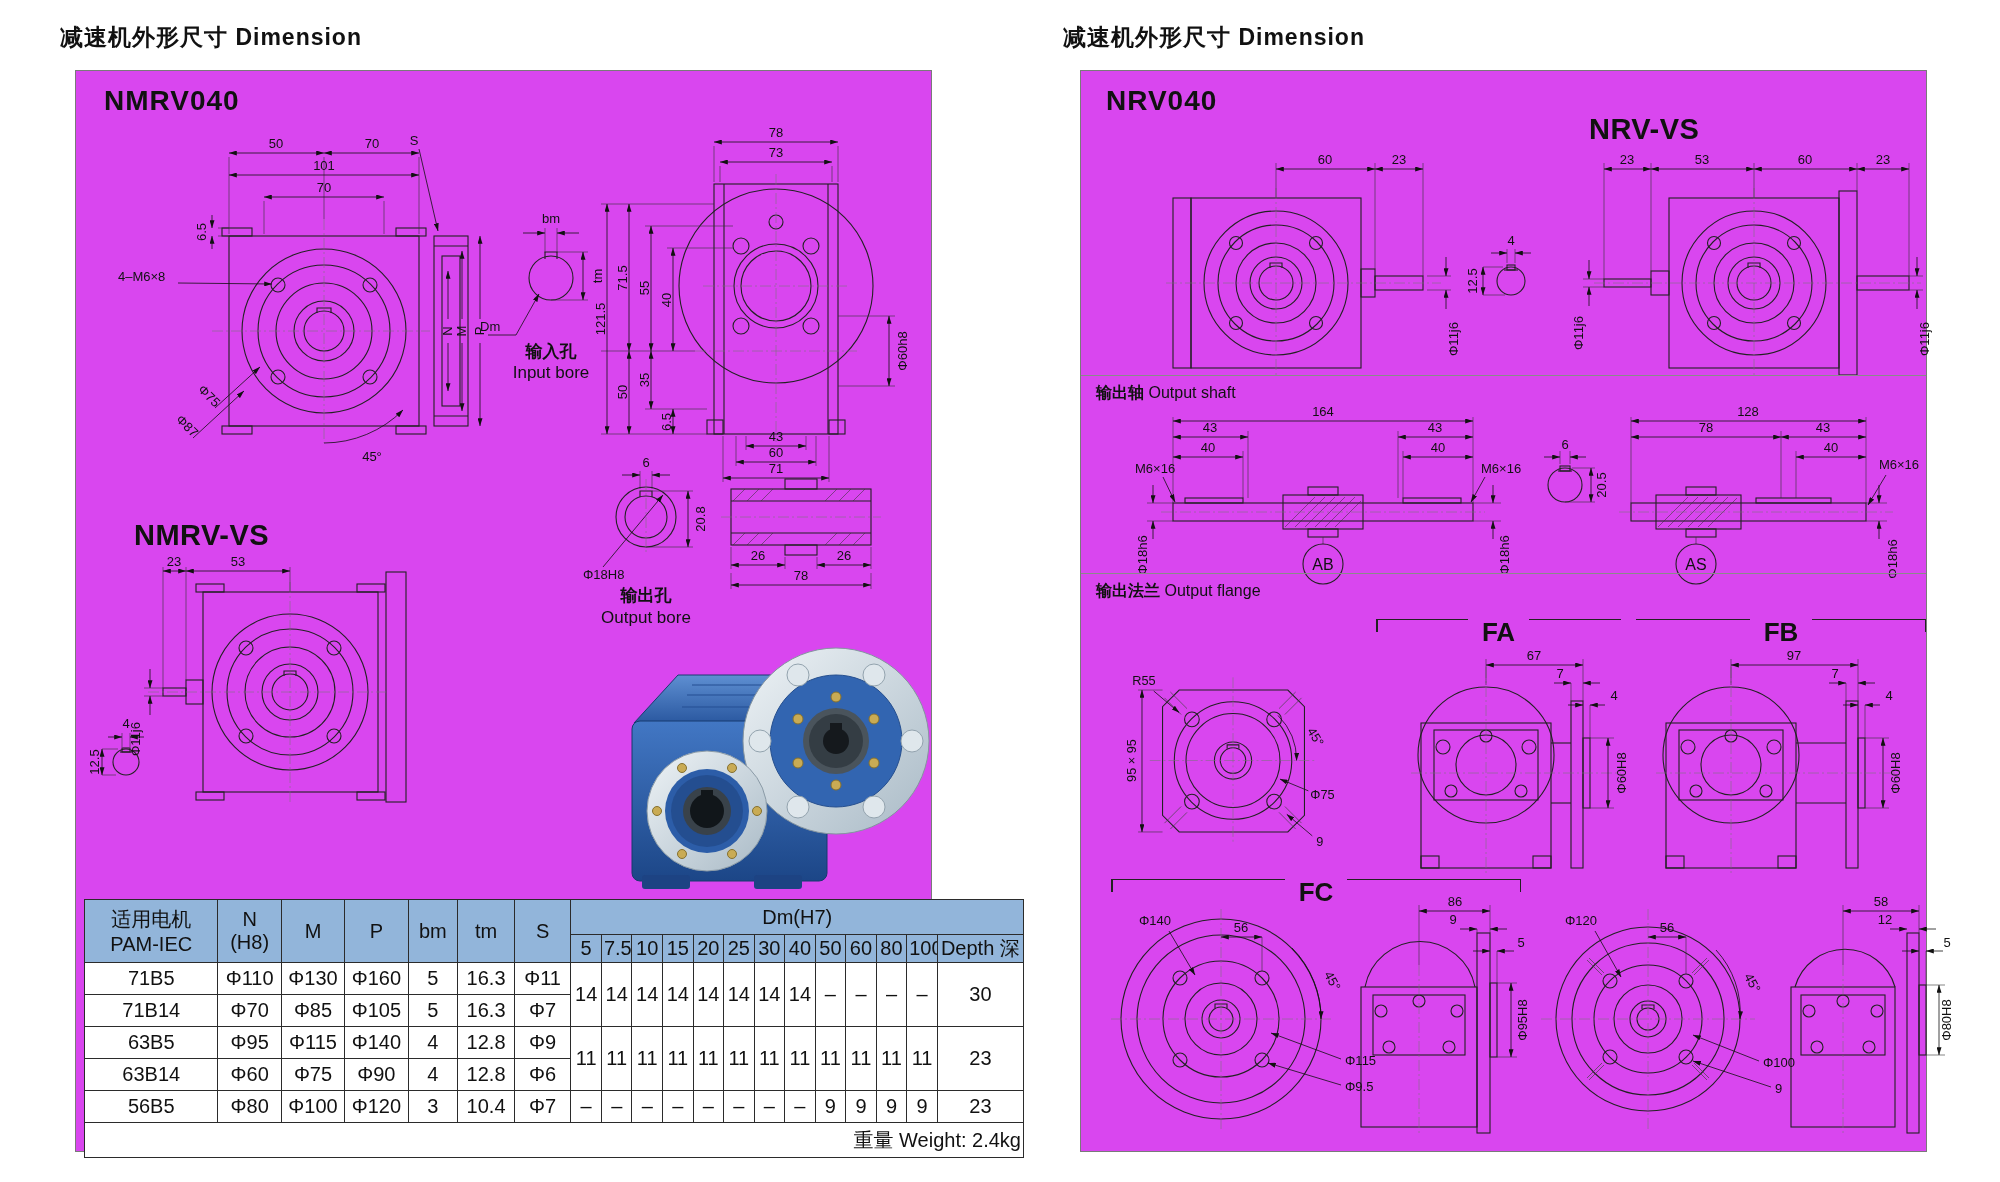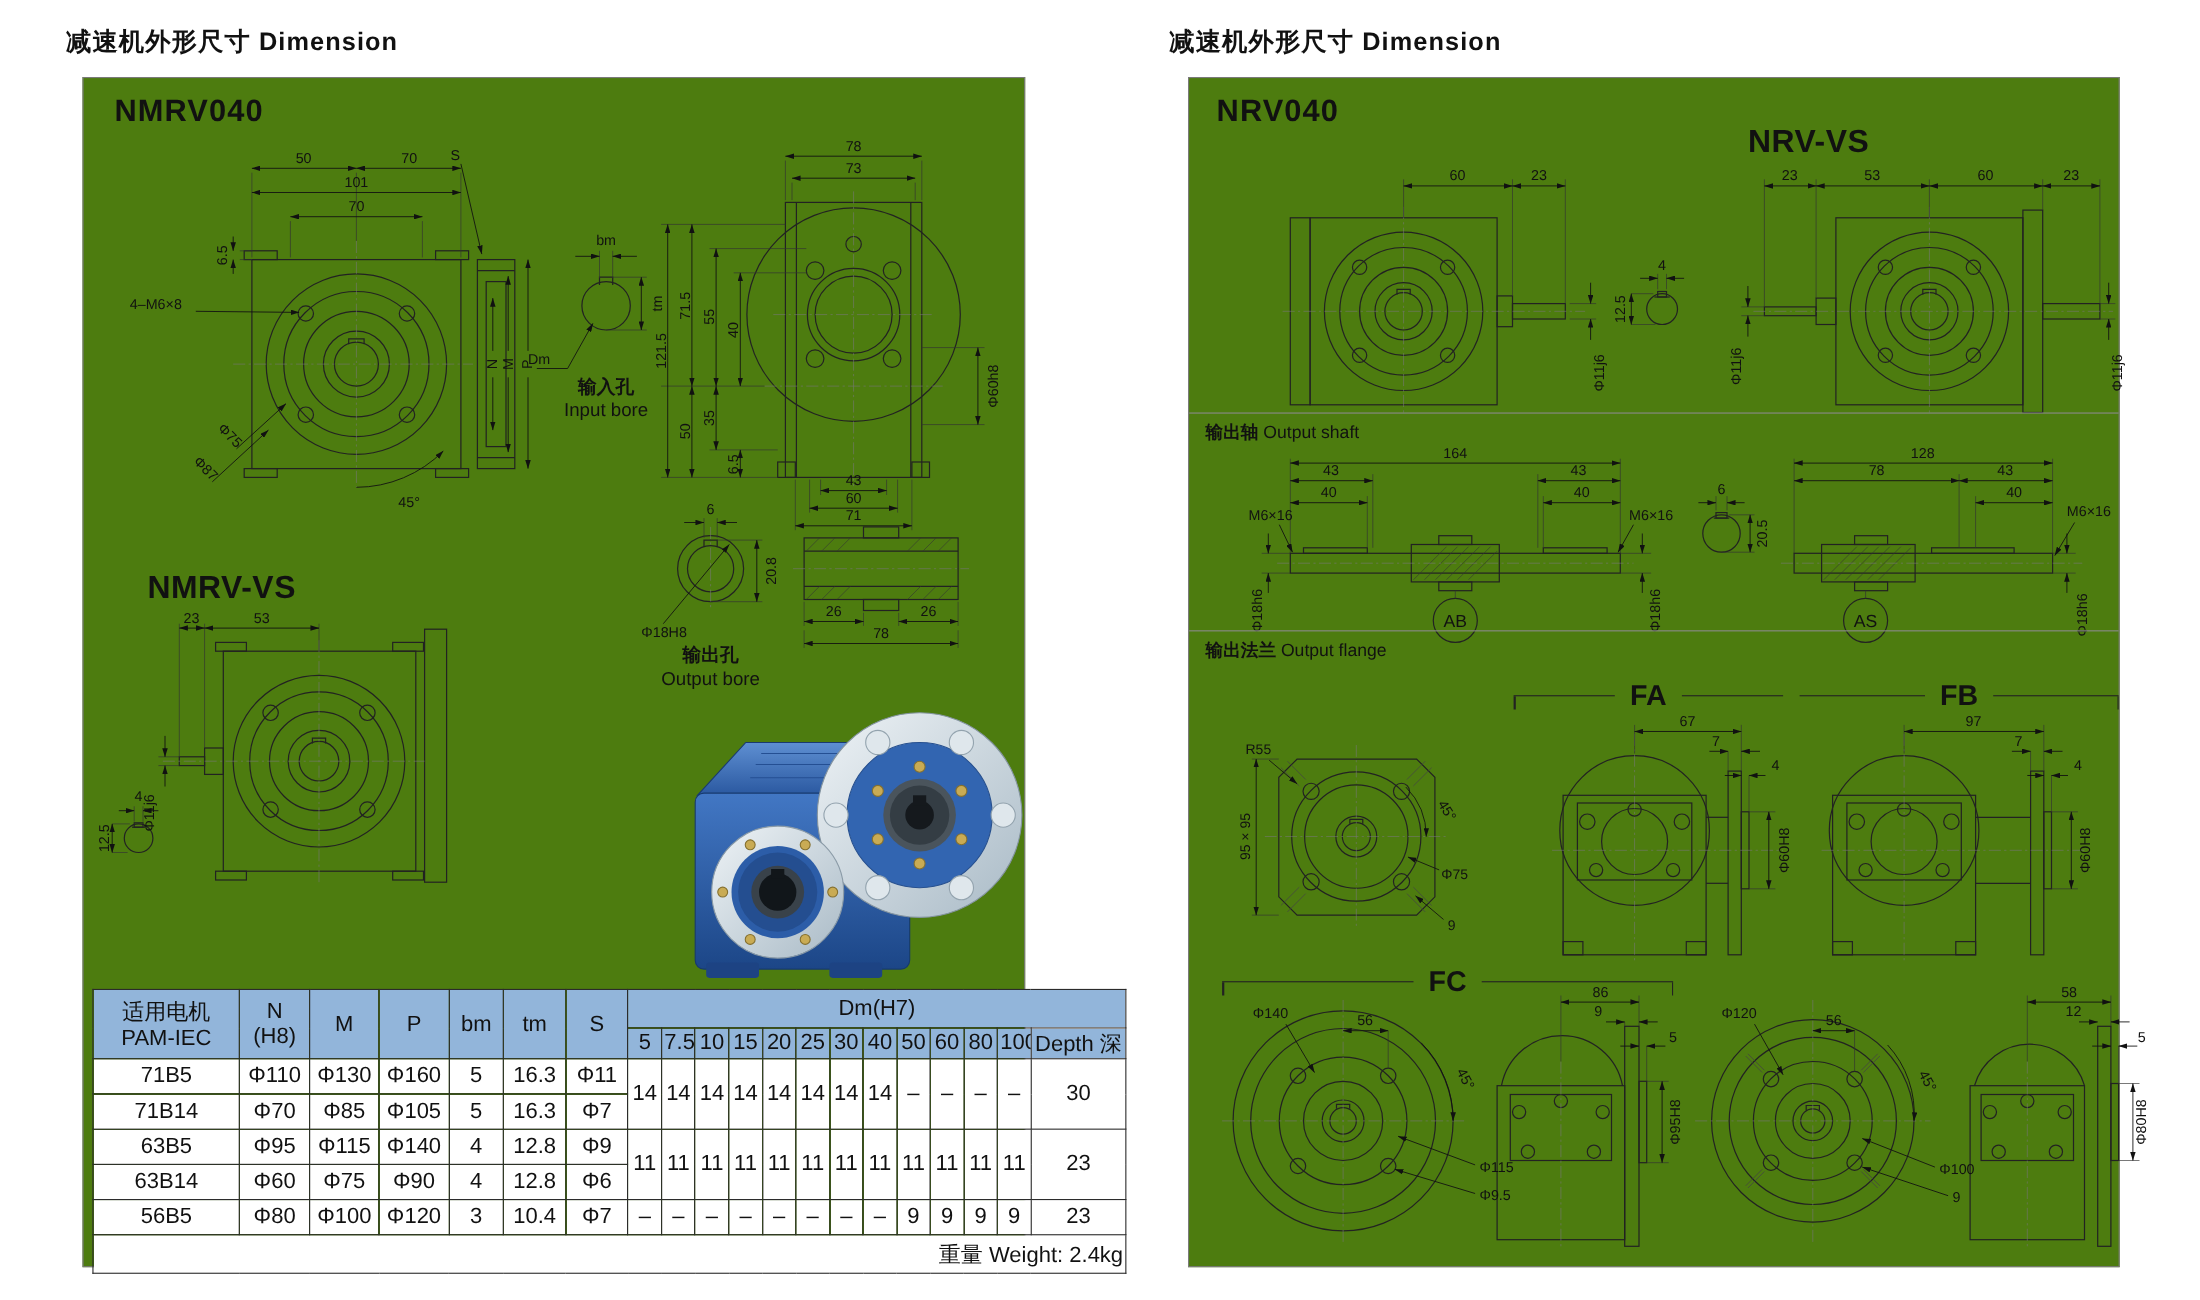--- a/index.html
+++ b/index.html
@@ -1,38 +1,38 @@
 <!DOCTYPE html>
 <html><head>
 <meta charset="utf-8">
 <style>
   html,body{margin:0;padding:0;background:#fff;}
   body{width:2000px;height:1182px;position:relative;font-family:"Liberation Sans",sans-serif;color:#111;}
   .hdr{position:absolute;font-size:23px;font-weight:bold;letter-spacing:1px;}
-  .panel{position:absolute;border:1.5px solid #7a7a7a;background:#4d7c0f;}
+  .panel{position:absolute;border:1.5px solid #7a7a7a;background:#d946ef;}
   .ptitle{position:absolute;font-size:28px;font-weight:bold;letter-spacing:1px;}
   .vstitle{position:absolute;font-size:29px;font-weight:bold;letter-spacing:.5px;}
   .seclabel{position:absolute;font-size:16px;}
   .seclabel .cjk{font-weight:bold;}
   .hdiv{position:absolute;left:0;width:100%;border-top:1.5px solid #8a8a8a;}
   svg{position:absolute;overflow:visible;}
   
   .ol{stroke:#222;stroke-width:1.1;fill:none;}
   .tl{stroke:#444;stroke-width:.7;fill:none;}
   .cl{stroke:#777;stroke-width:.55;fill:none;stroke-dasharray:11 3 2 3;}
   .dl{stroke:#111;stroke-width:.8;fill:none;}
   .xl{stroke:#333;stroke-width:.6;fill:none;}
   .hat line{stroke:#333;stroke-width:.55;}
   .dt{font:13px "Liberation Sans",sans-serif;fill:#111;}
   .dtm{text-anchor:middle;}
   .cap1{font:bold 17px "Liberation Sans",sans-serif;fill:#111;text-anchor:middle;}
   .cap2{font:17px "Liberation Sans",sans-serif;fill:#111;text-anchor:middle;}
   .tag{font:16px "Liberation Sans",sans-serif;fill:#111;}
   
-  .tagline{position:absolute;display:flex;align-items:center;}
+  .tagline{position:absolute;display:flex;align-items:flex-start;}
   .tagline .ln{flex:1;border-top:1.5px solid #222;position:relative;height:0;}
   .tagline .lbl{font-size:26px;font-weight:600;padding:0 14px;line-height:1;}
   .tagline .ln.tick-l::before{content:'';position:absolute;left:0;top:0;width:1.5px;height:12px;background:#222;}
   .tagline .ln.tick-r::after{content:'';position:absolute;right:0;top:0;width:1.5px;height:12px;background:#222;}
   
   table.dim{border-collapse:collapse;table-layout:fixed;width:940px;font-size:20px;}
   table.dim th,table.dim td{border:1px solid #2b2b2b;text-align:center;padding:0 2px;overflow:hidden;}
   table.dim th{background:#92b5da;font-weight:normal;white-space:pre-line;}
   table.dim .h1 th{height:34px;}
   table.dim .h2 th{height:26px;}

